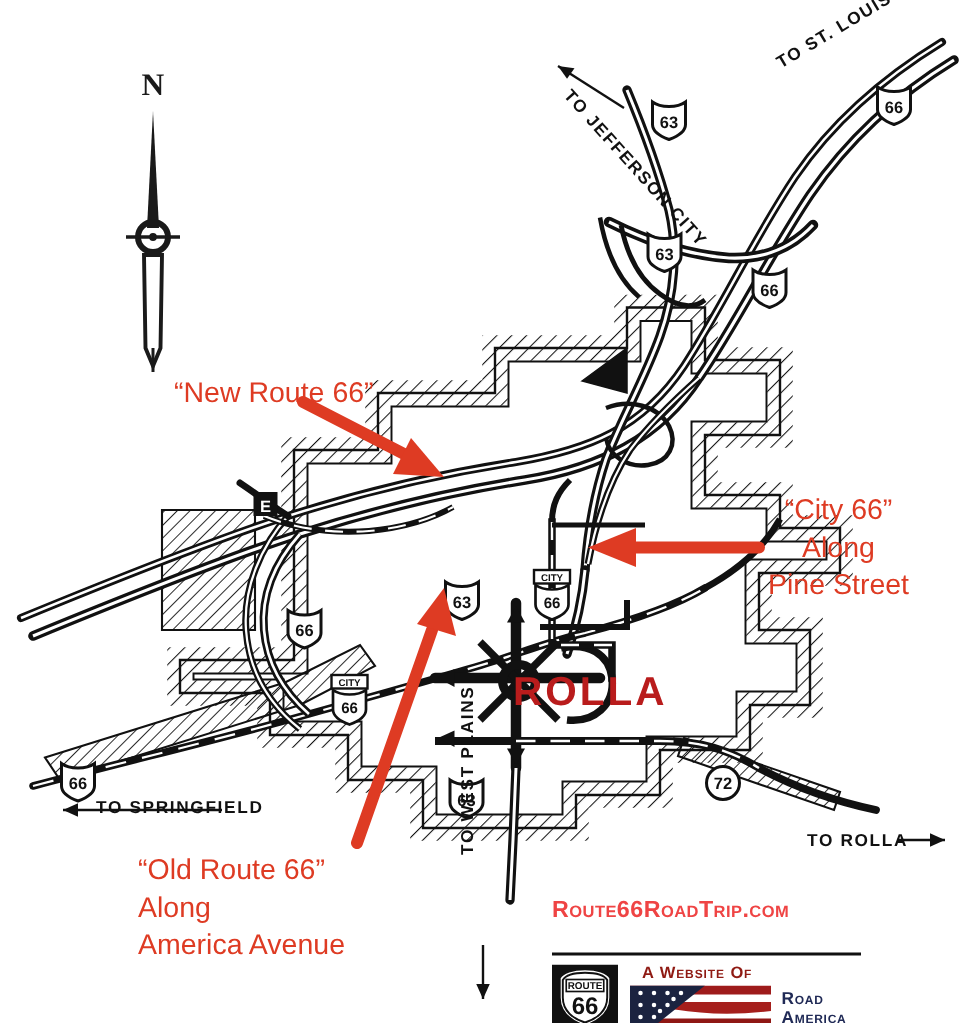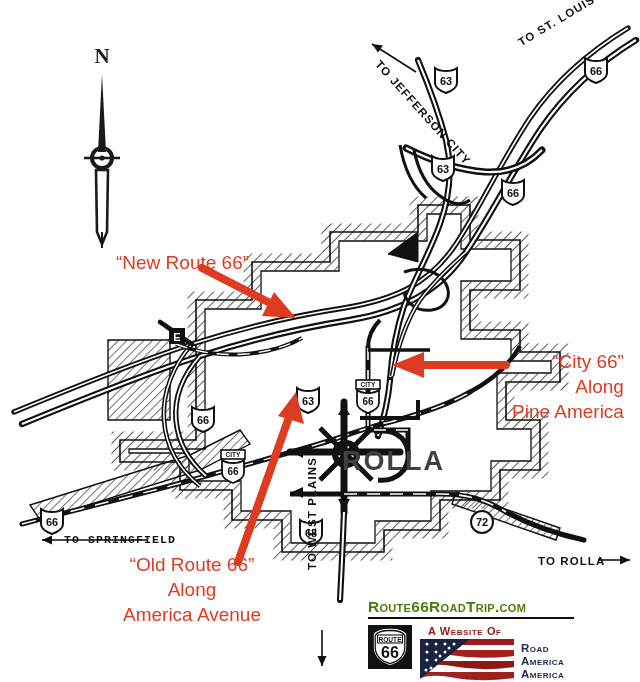--- a/index.html
+++ b/index.html
@@ -30,22 +30,22 @@
     color: #DE3B23;
     font-family: "Liberation Sans", sans-serif;
     font-size: 19px;
     line-height: 25px;
     white-space: nowrap;
     letter-spacing: 0px;
   }
   .annotation.center { text-align: center; }
 
   #ann-new   { left: 76px;  top: 250px; margin-left: 40px; }
-  #ann-city  { left: 512px; top: 328px; text-align: right; margin-top: 21px; }
-  #ann-old   { left: 92px;  top: 552px; text-align: center; width: 200px; }
+  #ann-city  { left: 512px; top: 328px; text-align: center; }
+  #ann-old   { left: 92px;  top: 568px; text-align: left; width: 200px; }
 
   
   #compass {
     position: absolute;
     left: 72px;
     top: 44px;
     width: 60px;
     height: 200px;
   }
   #compass-n {
@@ -55,21 +55,21 @@
     text-align: center;
     font-family: "Liberation Serif", serif;
     font-weight: bold;
     font-size: 21px;
     color: #1a1a1a;
   }
   
   .maplabel {
     position: absolute;
     font-family: "Liberation Sans", sans-serif;
-    color: #404040;
+    color: #b91c1c;
     white-space: nowrap;
   }
   #label-rolla {
     left: 342px; top: 446px;
     font-size: 27px;
     font-weight: bold;
     letter-spacing: 2px;
   }
   .dirlabel {
     position: absolute;
@@ -84,21 +84,21 @@
     left: 516px; top: 38px;
     transform: rotate(-31deg);
     transform-origin: left top;
   }
   #label-jeffcity {
     left: 382px; top: 58px;
     transform: rotate(48deg);
     transform-origin: left top;
   }
   #label-springfield {
-    left: 64px; top: 533px; font-family: Liberation Mono, monospace;
+    left: 64px; top: 533px;
   }
   #label-salem {
     left: 538px; top: 555px;
   }
   #label-westplains {
     left: 306px; top: 570px;
     transform: rotate(-90deg);
     transform-origin: left top;
   }
 
@@ -109,23 +109,23 @@
     top: 598px;
     width: 218px;
     height: 80px;
   }
   #logo-wordmark {
     font-family: "Liberation Sans", sans-serif;
     font-weight: bold;
     font-size: 15.5px;
     font-variant: small-caps;
     letter-spacing: 0.3px;
-    color: #4d7c0f;
+    color: #ef4444;
     border-bottom: 2px solid #111111;
-    padding-bottom: 1px;
+    padding-bottom: 19px;
     display: block;
     width: 206px;
     white-space: nowrap;
   }
   #logo-lower {
     display: flex;
     align-items: flex-start;
     margin-top: 6px;
   }
   #rt66-badge {
@@ -431,21 +431,21 @@
   <div class="dirlabel" id="label-salem">TO  ROLLA</div>
   <div class="dirlabel" id="label-westplains">TO  WEST PLAINS</div>
 
   <div class="annotation center" id="ann-new">
     <div>“New Route 66”</div>
   </div>
 
   <div class="annotation" id="ann-city">
     <div>“City 66”</div>
     <div>Along</div>
-    <div>Pine America</div>
+    <div>Pine Street</div>
   </div>
 
   <div class="annotation" id="ann-old">
     <div>“Old Route 66”</div>
     <div>Along</div>
     <div>America Avenue</div>
   </div>
 
   <div id="logo-block">
     <span id="logo-wordmark">Route66RoadTrip.com</span>

